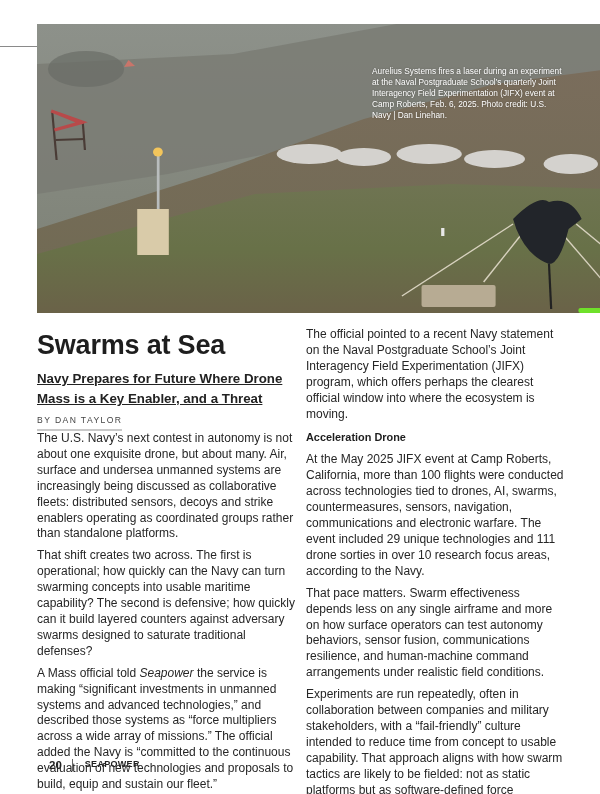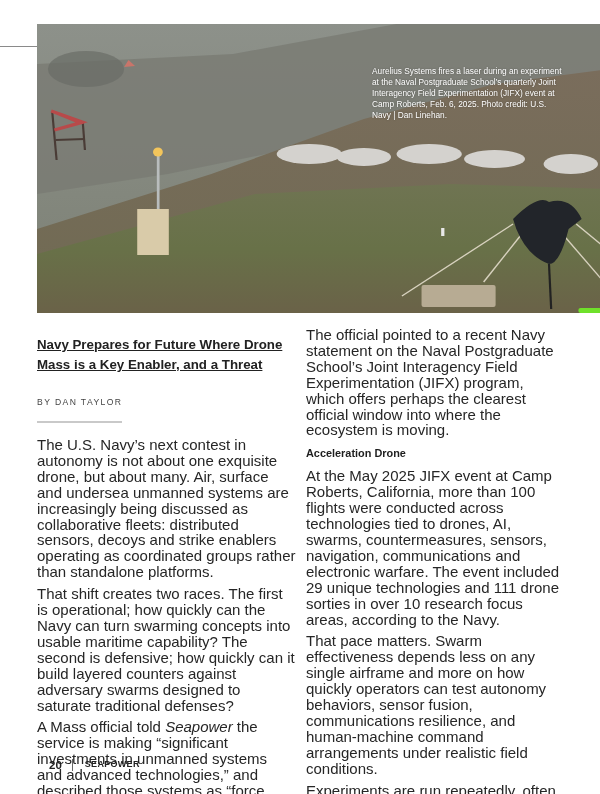--- a/index.html
+++ b/index.html
@@ -24,27 +24,27 @@
   .col-left { position: absolute; left: 37px; top: 327px; width: 259px; }
   .col-right { position: absolute; left: 306px; top: 327px; width: 258px; }
   .title {
     font-size: 27px; font-weight: bold; color: #1e1e1e; margin: 2px 0 0 0; line-height: 32px;
     letter-spacing: -0.2px;
   }
   .subtitle {
     font-size: 13.3px; font-weight: bold; color: #222; line-height: 20px; margin: 8px 0 0 0; text-decoration: underline;
   }
   .byline {
-    display: inline-block; margin-top: 22px; font-size: 8.6px; letter-spacing: 1.4px;
-    color: #444; padding-bottom: 14px; border-bottom: 2px solid #c9c9c9;
+    display: inline-block; margin-top: 6px; font-size: 8.6px; letter-spacing: 1.4px;
+    color: #444; padding-bottom: 4px; border-bottom: 2px solid #c9c9c9;
   }
   p {
-    margin: 0 0 6px 0; font-size: 15px; line-height: 15.9px; color: #262626;
+    margin: 0 0 6px 0; font-size: 12px; line-height: 15.9px; color: #262626;
   }
-  .col-left p.first { margin-top: 14px; }
+  .col-left p.first { }
   .subhead { font-size: 10.9px; font-weight: bold; color: #1e1e1e; margin: 8px 0 8px 0; line-height: 14px; }
   .folio {
     position: absolute; left: 37px; top: 759px; font-size: 11px; color: #222;
     display: flex; align-items: flex-start; margin-left: 12px;
   }
   .folio .num { font-weight: bold; font-size: 11.5px; }
   .folio .sep { width: 1px; height: 12px; background: #666; margin: 0 12px 0 10px; }
   .folio .mag { font-weight: bold; font-size: 9px; letter-spacing: 0.3px; }
 </style>
 </head>
@@ -100,32 +100,33 @@
     <path d="M437 195 Q460 170 470 178 Q490 172 500 195 L488 205 Q480 240 470 240 Q450 232 440 205 Z" fill="#22252a"></path>
     <line x1="470" y1="240" x2="472" y2="285" stroke="#222" stroke-width="2"></line>
     <rect x="353" y="261" width="68" height="22" rx="2" fill="#b7ab93"></rect>
     <rect x="497" y="284" width="25" height="5" rx="2" fill="#6fe12a"></rect>
     <rect x="371" y="204" width="3" height="8" fill="#e8e8e8"></rect>
   </svg>
   <div class="caption">Aurelius Systems fires a laser during an experiment at the Naval Postgraduate School’s quarterly Joint Interagency Field Experimentation (JIFX) event at Camp Roberts, Feb. 6, 2025. Photo credit: U.S. Navy | Dan Linehan.</div>
 </div>
 
 <div class="col-left">
+  <h1 class="title">Swarms at Sea</h1>
   <h2 class="subtitle">Navy Prepares for Future Where Drone Mass is a Key Enabler, and a Threat</h2>
   <div class="byline">BY DAN TAYLOR</div>
   <p class="first">The U.S. Navy’s next contest in autonomy is not about one exquisite drone, but about many. Air, surface and undersea unmanned systems are increasingly being discussed as collaborative fleets: distributed sensors, decoys and strike enablers operating as coordinated groups rather than standalone platforms.</p>
-  <p>That shift creates two races. The first is operational; how quickly can the Navy can turn swarming concepts into usable maritime capability? The second is defensive; how quickly can it build layered counters against adversary swarms designed to saturate traditional defenses?</p>
+  <p>That shift creates two across. The first is operational; how quickly can the Navy can turn swarming concepts into usable maritime capability? The second is defensive; how quickly can it build layered counters against adversary swarms designed to saturate traditional defenses?</p>
   <p><span>A Mass official told </span><em>Seapower</em><span> the service is making “significant investments in unmanned systems and advanced technologies,” and described those systems as “force multipliers across a wide array of missions.” The official added the Navy is “committed to the continuous evaluation of new technologies and proposals to build, equip and sustain our fleet.”</span></p>
 </div>
 
 <div class="col-right">
   <p>The official pointed to a recent Navy statement on the Naval Postgraduate School’s Joint Interagency Field Experimentation (JIFX) program, which offers perhaps the clearest official window into where the ecosystem is moving.</p>
   <div class="subhead">Acceleration Drone</div>
   <p>At the May 2025 JIFX event at Camp Roberts, California, more than 100 flights were conducted across technologies tied to drones, AI, swarms, countermeasures, sensors, navigation, communications and electronic warfare. The event included 29 unique technologies and 111 drone sorties in over 10 research focus areas, according to the Navy.</p>
-  <p>That pace matters. Swarm effectiveness depends less on any single airframe and more on how quickly operators can test autonomy behaviors, sensor fusion, communications resilience, and human-machine command arrangements under realistic field conditions.</p>
+  <p>That pace matters. Swarm effectiveness depends less on any single airframe and more on how surface operators can test autonomy behaviors, sensor fusion, communications resilience, and human-machine command arrangements under realistic field conditions.</p>
   <p>Experiments are run repeatedly, often in collaboration between companies and military stakeholders, with a “fail-friendly” culture intended to reduce time from concept to usable capability. That approach aligns with how swarm tactics are likely to be fielded: not as static platforms but as software-defined force packages that can be reconfigured by mission.</p>
   <p>For example, Firestorm Labs, a participant in JIFX,</p>
 </div>
 
 <div class="folio">
   <span class="num">20</span>
   <span class="sep"></span>
   <span class="mag">SEAPOWER</span>
 </div>
 

